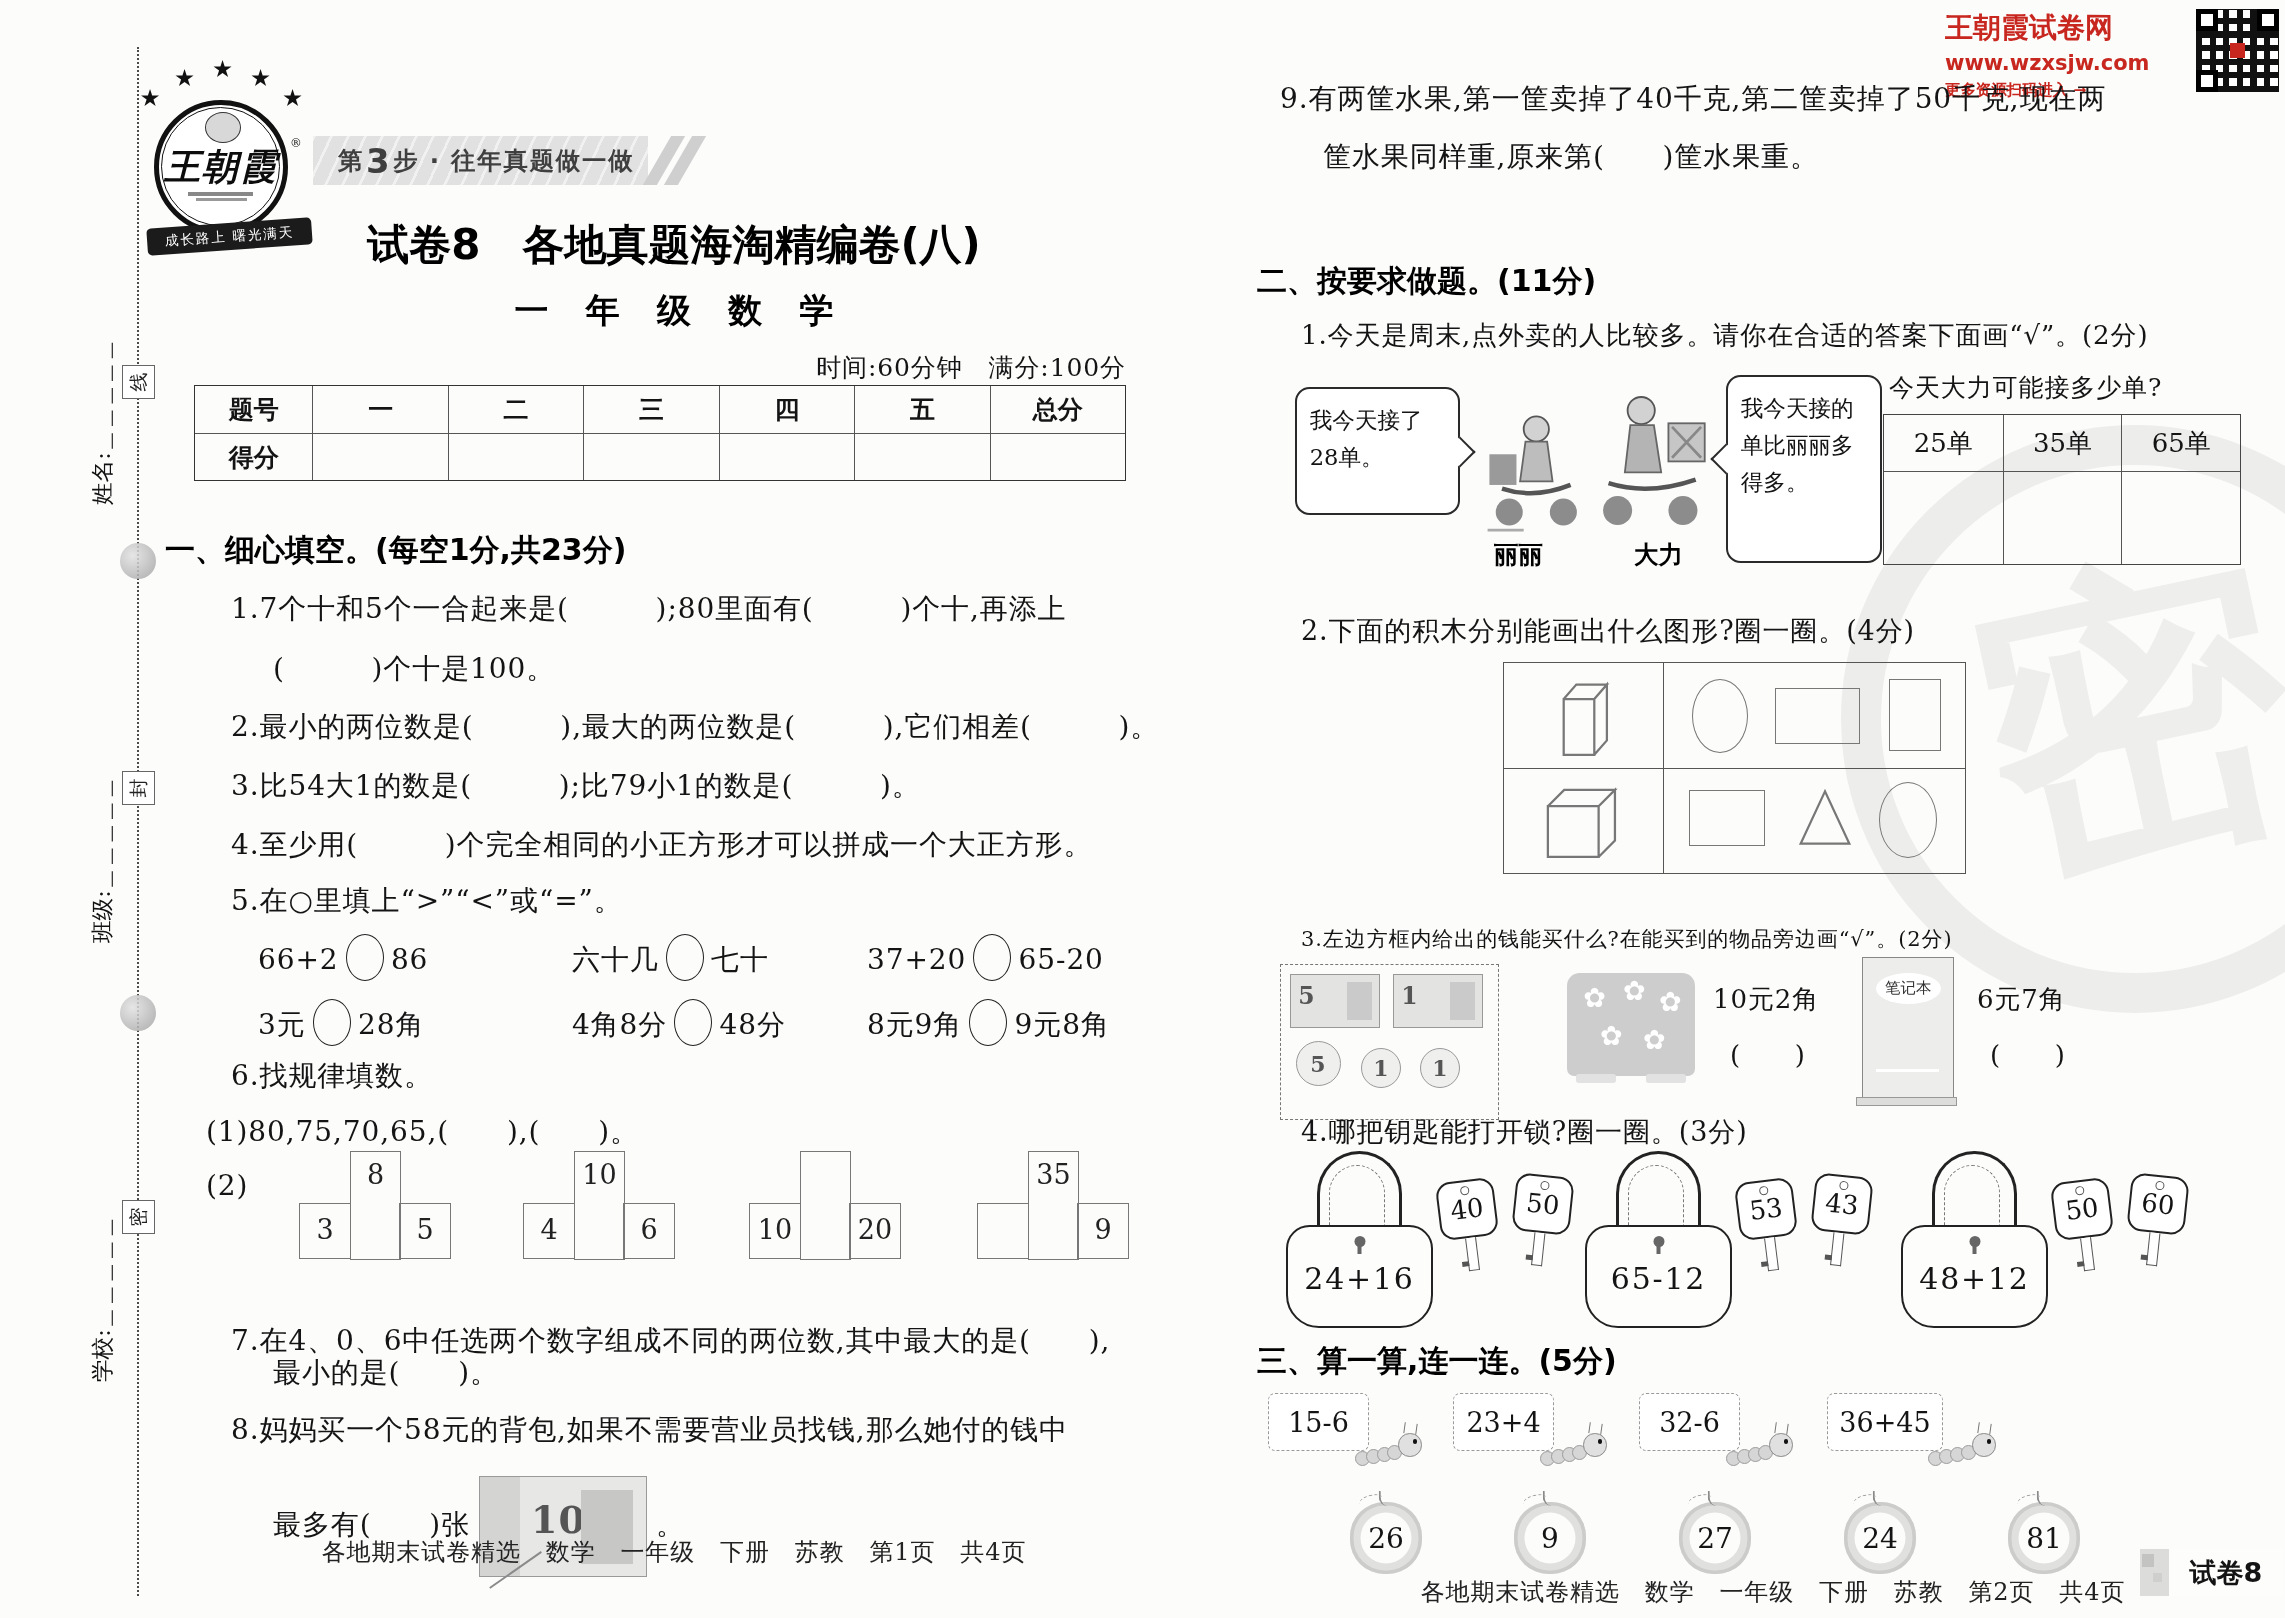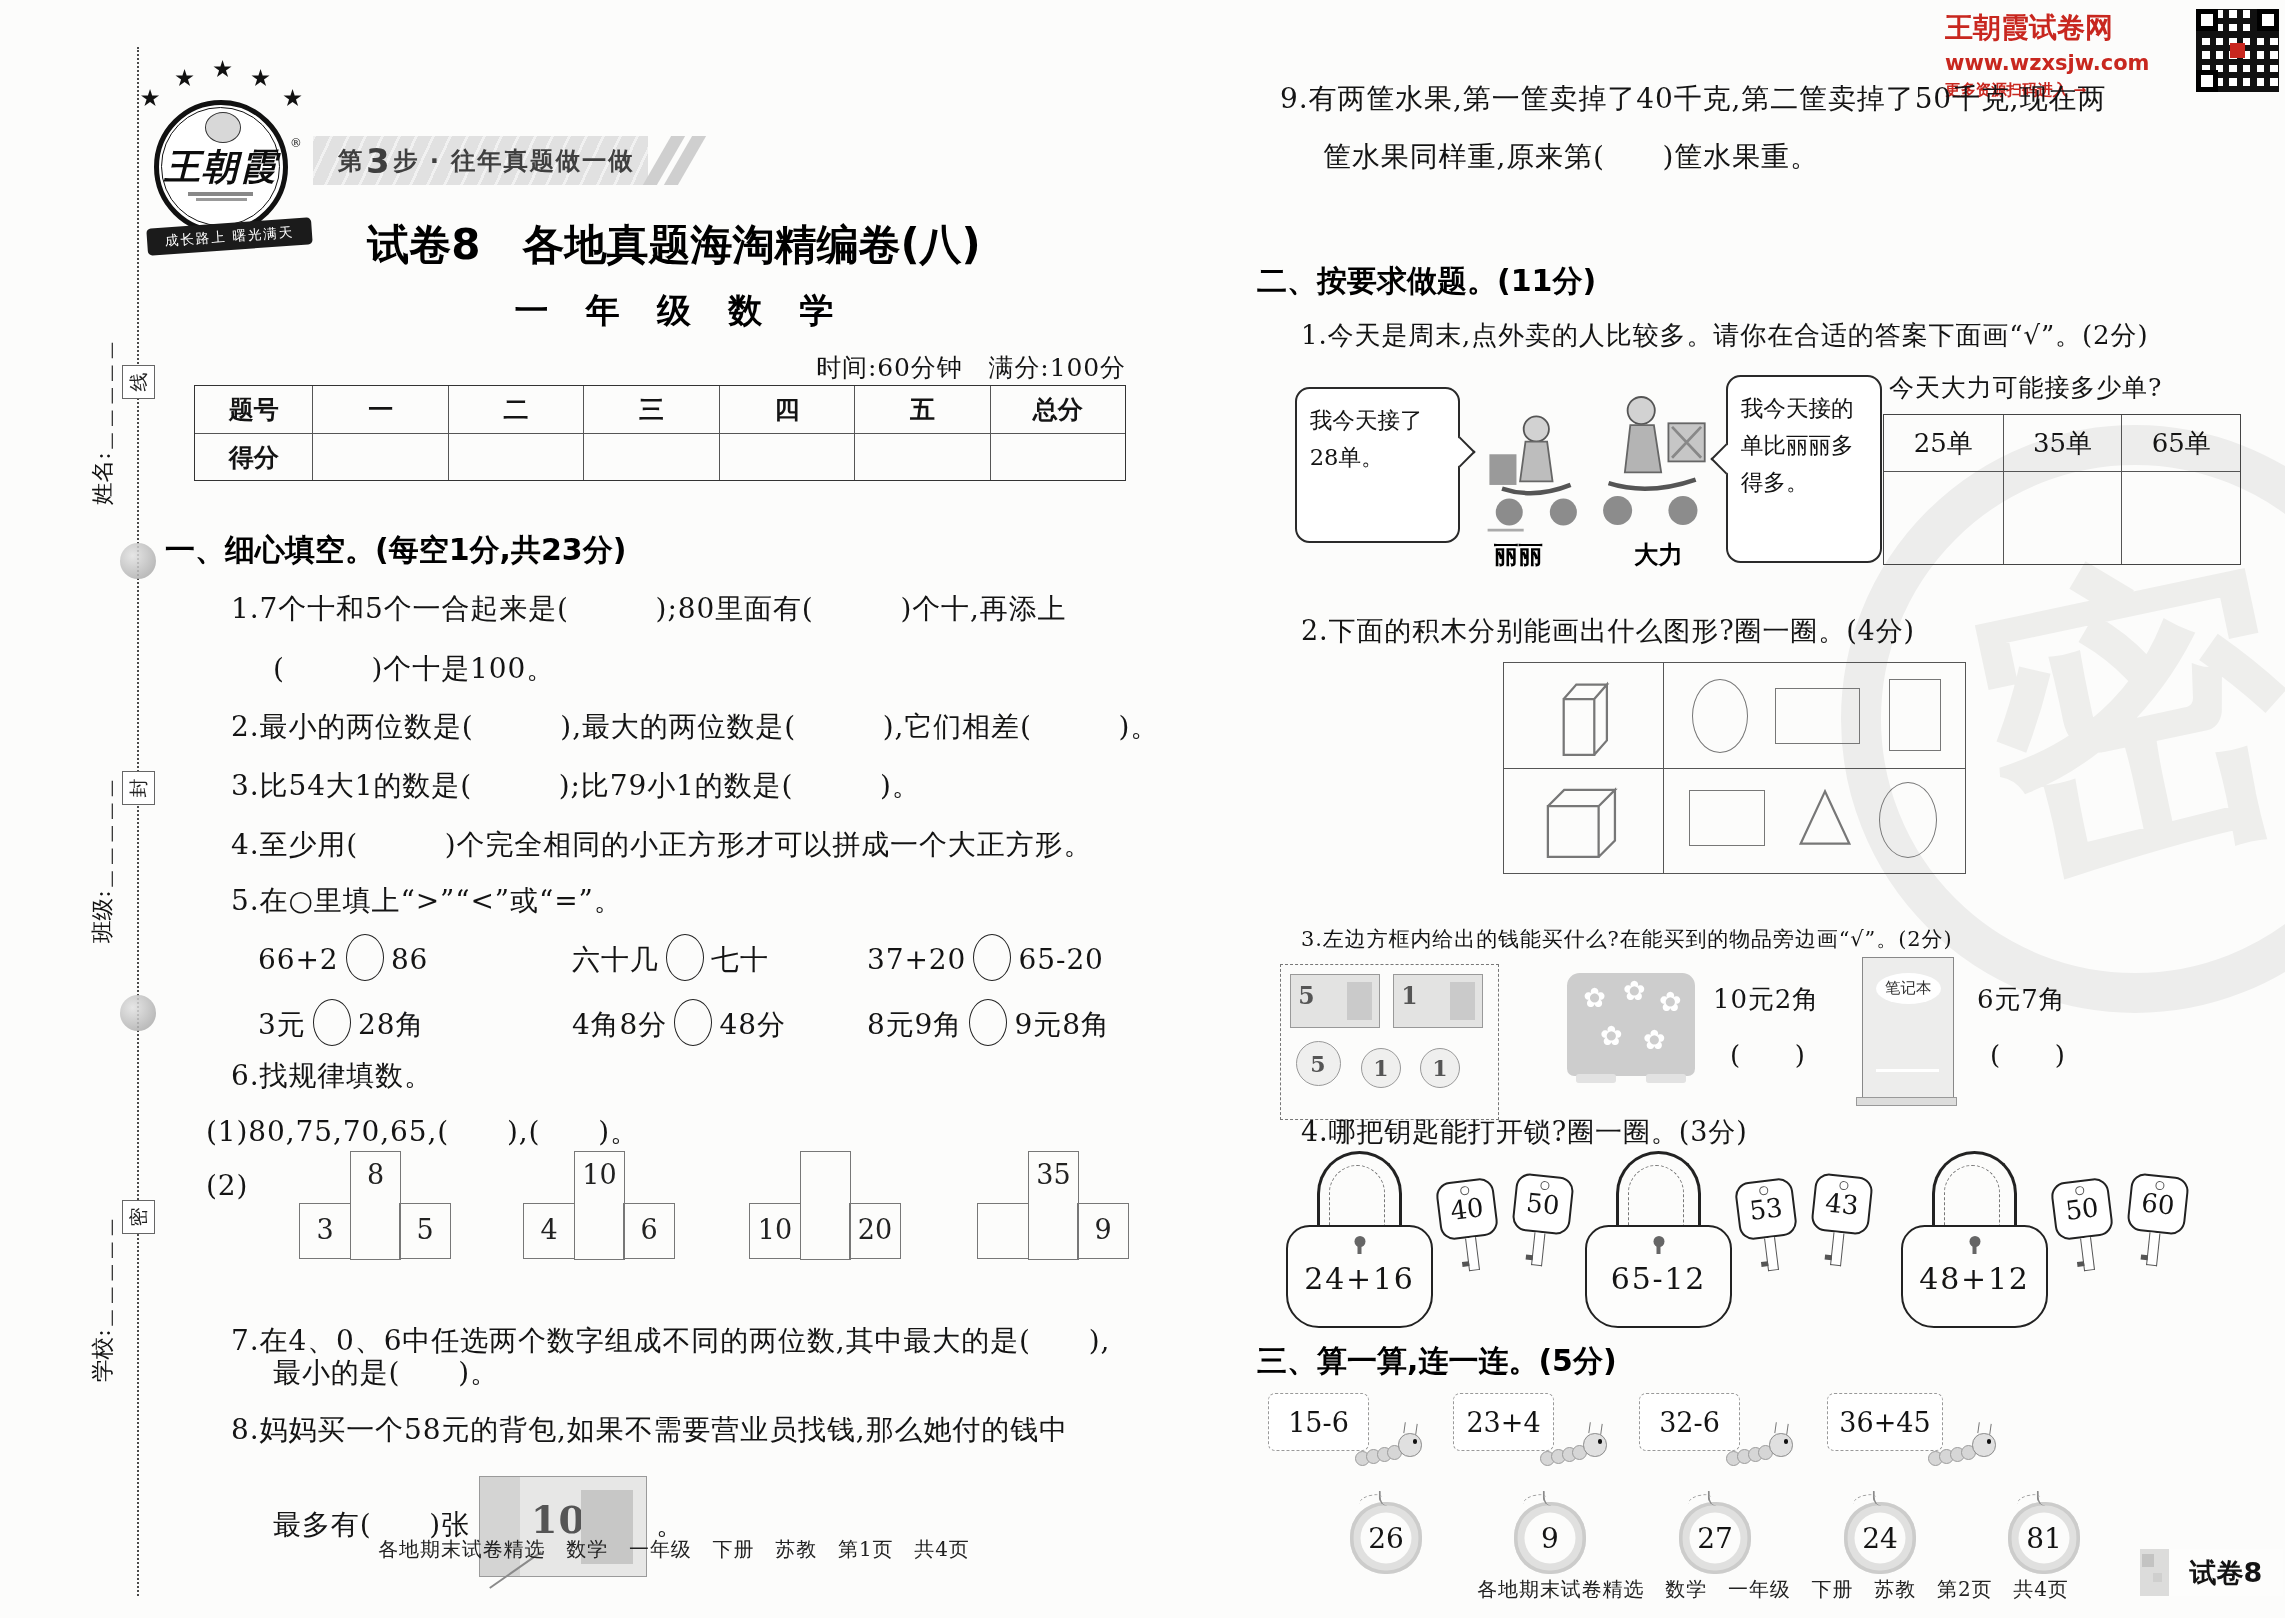--- a/index.html
+++ b/index.html
@@ -154,21 +154,21 @@
       border-radius:50%;z-index:0;display:flex;align-items:center;justify-content:center}
   .wm span{font-family:"DejaVu Sans",sans-serif;font-weight:700;font-size:308px;color:#eeeeec;
       transform:rotate(-12deg)}
   
   .badge{position:absolute;left:2140px;top:1549px;width:143px;height:47px;background:#dcdcdb}
   .badge .in{position:absolute;right:0;top:0;width:114px;height:47px;background:#fdfdfc;
       display:flex;align-items:center;justify-content:center;font-size:27px;font-weight:700;
       font-family:"DejaVu Sans",sans-serif}
   .badge .s1{position:absolute;left:1.8px;top:5.4px;width:12.7px;height:12.7px;background:#c3c3c2}
   .badge .s2{position:absolute;left:12.7px;top:23.5px;width:9px;height:9px;background:#cfcfce}
-  .ftr{position:absolute;font-size:20px;color:#222;letter-spacing:0.9px;text-align:center}
+  .ftr{position:absolute;font-size:24px;color:#222;letter-spacing:0.9px;text-align:center}
 </style>
 </head>
 <body>
 
 <div class="sheet">
 
   <div class="wm">
     <span>密</span>
   </div>
 
@@ -297,21 +297,21 @@
     <i style="left:0;bottom:0"></i>
     <i class="dot"></i>
   </div>
 
   <div class="q" style="left:1280px;top:80px">9.有两筐水果,第一筐卖掉了40千克,第二筐卖掉了50千克,现在两</div>
   <div class="q" style="left:1323px;top:138px">筐水果同样重,原来第(　　)筐水果重。</div>
 
   <div class="hd" style="left:1257px;top:261px;font-size:30px">二、按要求做题。(11分)</div>
   <div class="q" style="left:1301px;top:318px;font-size:26px">1.今天是周末,点外卖的人比较多。请你在合适的答案下面画“√”。(2分)</div>
 
-  <div class="bub tr" style="left:1295px;top:387px;width:165px;height:156px">我今天接了28单。</div>
+  <div class="bub tr" style="left:1295px;top:387px;width:165px;height:128px">我今天接了28单。</div>
   <svg class="abs" style="left:1484px;top:398px" width="101" height="136" viewBox="0 0 112 150">
     <rect x="6" y="62" width="30" height="34" fill="#9a9a9a"></rect>
     <circle cx="58" cy="34" r="14" fill="#d2d2d2" stroke="#555" stroke-width="2"></circle>
     <path d="M46 48 L70 48 L76 92 L40 92 Z" fill="#bdbdbd" stroke="#666" stroke-width="2"></path>
     <path d="M20 100 Q56 112 96 96" fill="none" stroke="#555" stroke-width="5"></path>
     <circle cx="28" cy="126" r="15" fill="#8c8c8c"></circle>
     <circle cx="88" cy="126" r="15" fill="#8c8c8c"></circle>
     <path d="M4 146 h40 M2 152 h30" stroke="#aaa" stroke-width="3"></path>
   </svg>
   <svg class="abs" style="left:1594px;top:387px" width="118" height="147" viewBox="0 0 130 162">

